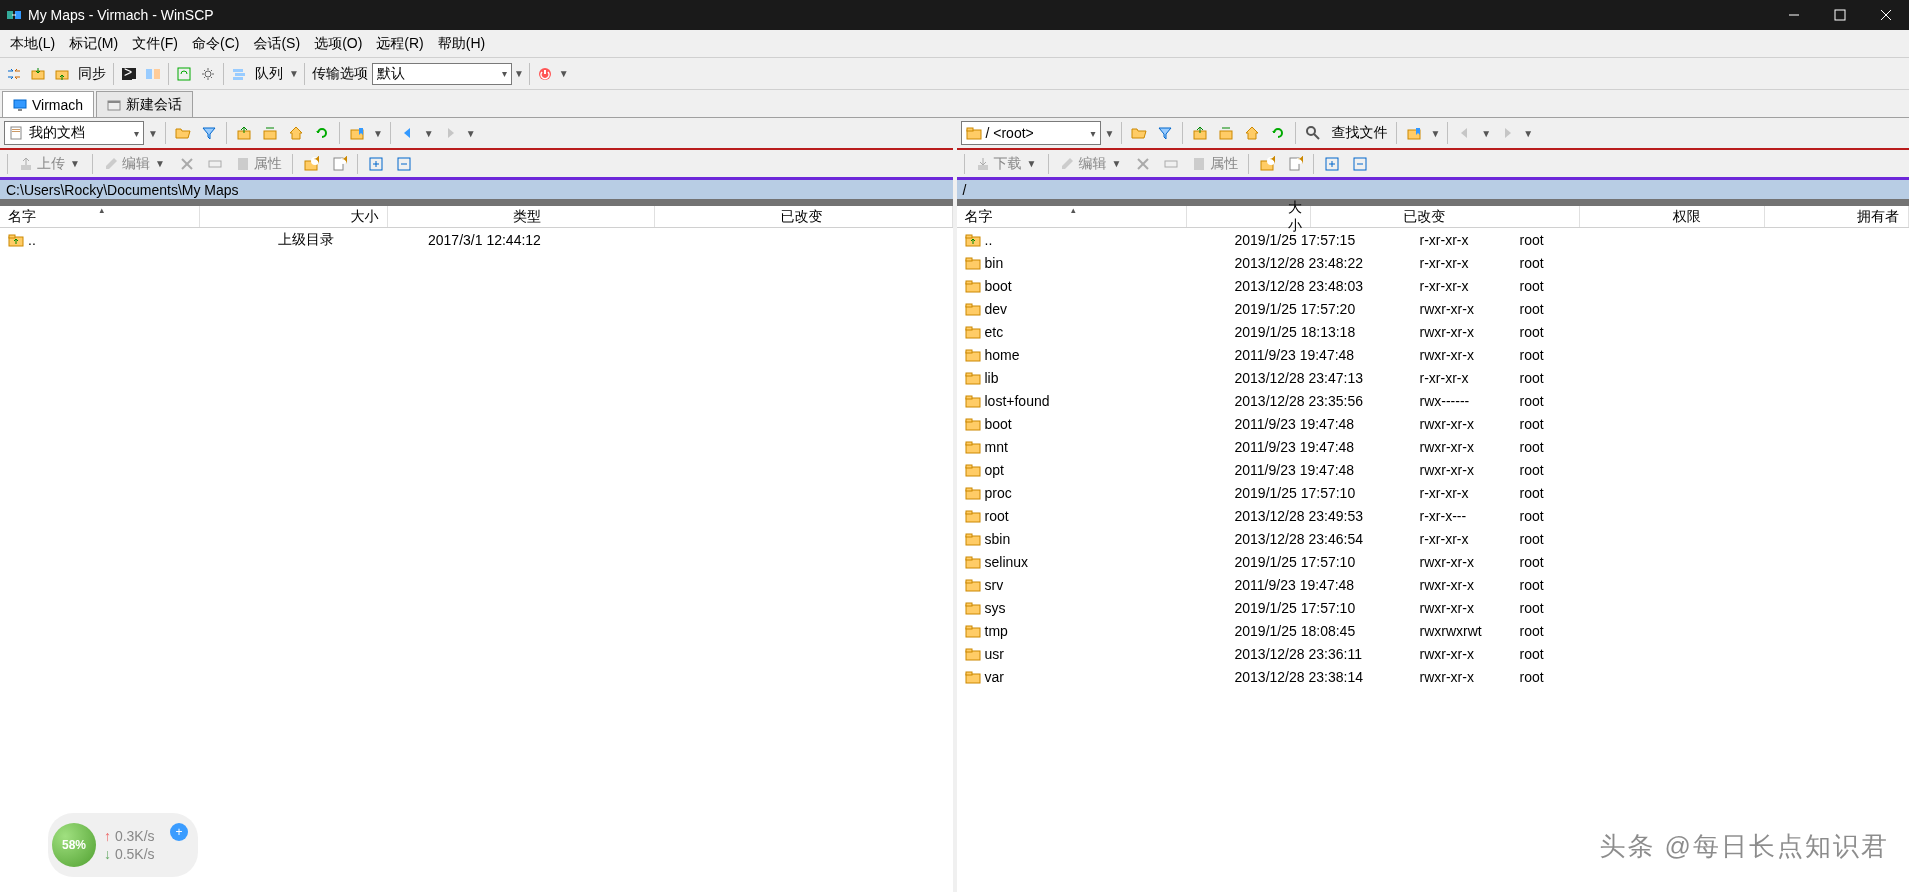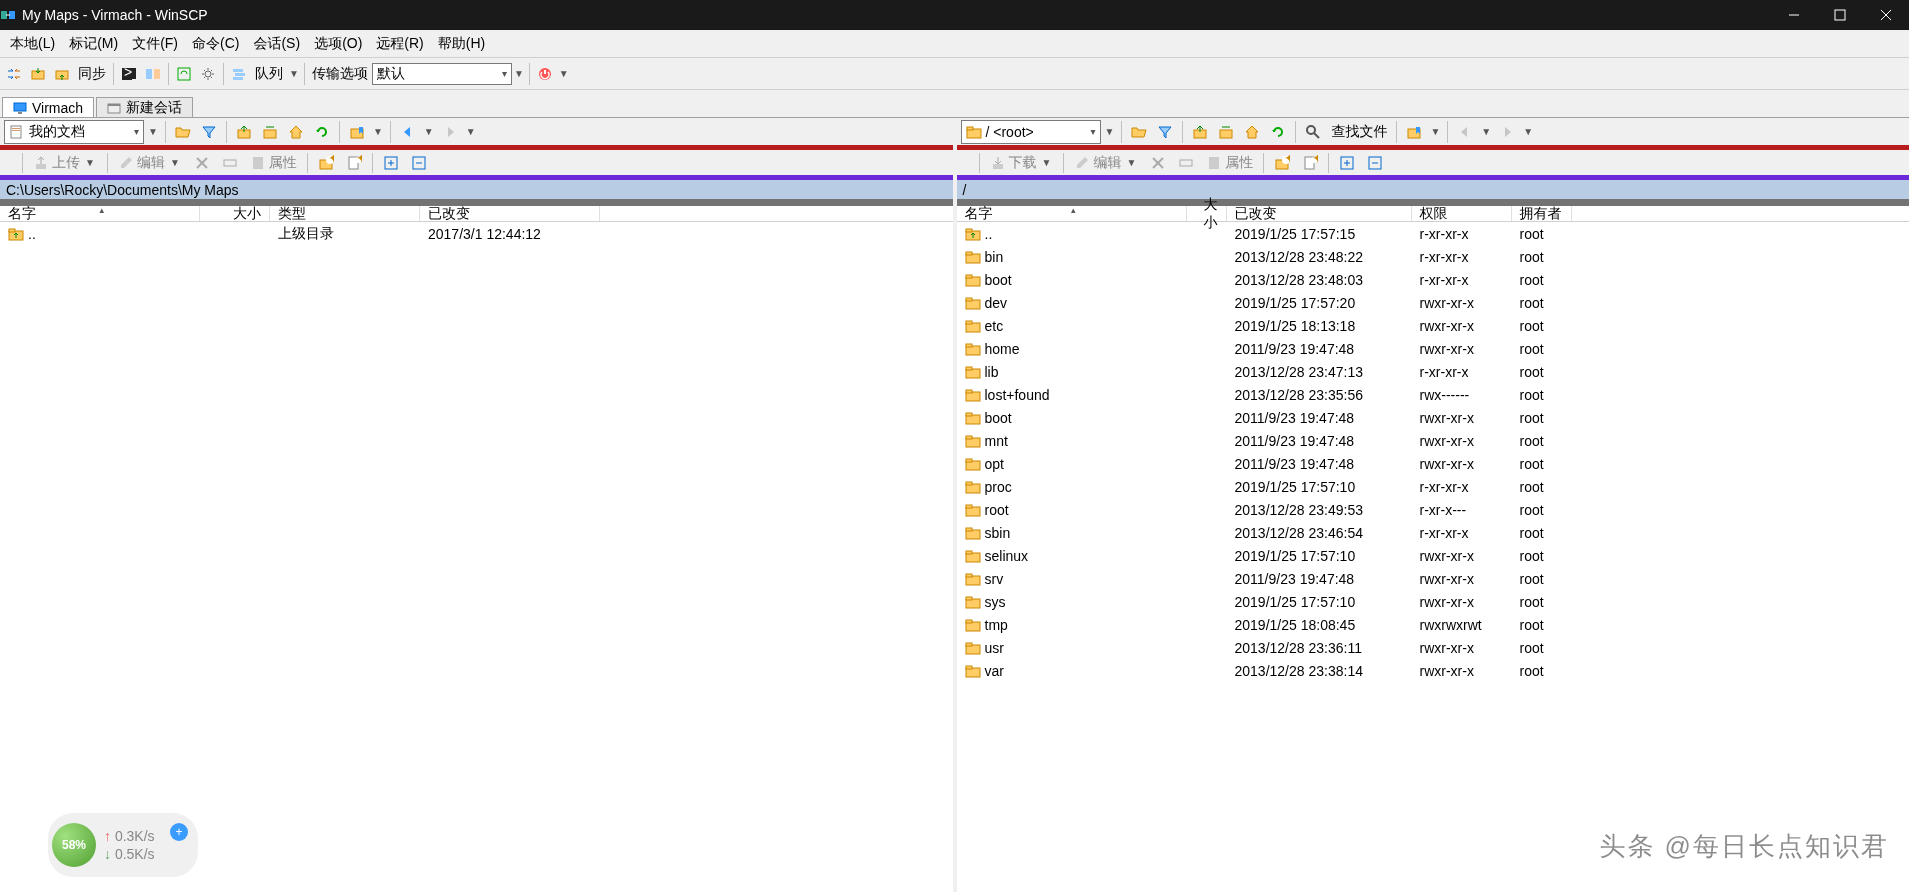--- a/index.html
+++ b/index.html
@@ -1,55 +1,55 @@
 <!DOCTYPE html>
 <html><head>
 <meta charset="utf-8">
 <style>
 * { margin: 0; padding: 0; box-sizing: border-box; font-family: "Microsoft YaHei", "Segoe UI", sans-serif; font-size: 14px; }
 body { background: #fff; overflow: hidden; width: 1909px; height: 892px; position: relative; }
 
-.titlebar { background: #1a1a1a; color: #fff; height: 30px; display: flex; align-items: center; }
+.titlebar { background: #1a1a1a; color: #fff; height: 30px; display: flex; align-items: center; padding-left: 6px; }
 .titlebar .icon { width: 16px; height: 16px; margin-right: 6px; }
 .titlebar .title { flex: 1; font-size: 14px; }
 .win-btns { display: flex; }
 .win-btn { width: 46px; height: 30px; display: flex; align-items: center; justify-content: center; color: #fff; }
 
 .menubar { height: 28px; display: flex; align-items: center; background: #f0f0f0; border-bottom: 1px solid #d0d0d0; padding-left: 4px; gap: 2px; }
 .menubar .menu-item { padding: 2px 6px; }
 
 .toolbar { height: 32px; display: flex; align-items: center; background: #f0f0f0; border-bottom: 1px solid #d0d0d0; padding-left: 2px; gap: 0; }
 .tb-btn { width: 24px; height: 24px; display: flex; align-items: center; justify-content: center; border: 1px solid transparent; }
 .tb-sep { width: 1px; height: 22px; background: #c0c0c0; margin: 0 3px; }
 .tb-text { padding: 0 4px; }
 .tb-combo { height: 22px; border: 1px solid #7a7a7a; background: #fff; padding: 0 20px 0 4px; min-width: 140px; position: relative; display: flex; align-items: center; }
 .tb-combo::after { content: "▾"; position: absolute; right: 4px; font-size: 10px; color: #555; }
 .dd { font-size: 10px; color: #555; padding: 0 2px; }
 
 .tabs { height: 28px; display: flex; align-items: flex-end; background: #f0f0f0; border-bottom: 1px solid #a0a0a0; padding-left: 2px; }
-.tab { height: 20px; display: flex; align-items: center; padding: 0 10px; border: 1px solid #a0a0a0; border-bottom: none; background: #fff; margin-right: 2px; gap: 5px; }
+.tab { height: 26px; display: flex; align-items: center; padding: 0 10px; border: 1px solid #a0a0a0; border-bottom: none; background: #fff; margin-right: 2px; gap: 5px; }
 .tab.inactive { background: #e8e8e8; }
 .tab-icon { width: 14px; height: 14px; }
 
 .panels { display: flex; height: calc(100% - 118px); }
 .panel { flex: 1; display: flex; flex-direction: column; border-right: 4px solid #f0f0f0; }
 .panel:last-child { border-right: none; }
 
-.pathbar { height: 32px; display: flex; align-items: center; background: #f0f0f0; border-bottom: 5px solid #b91c1c; padding-left: 4px; gap: 2px; }
+.pathbar { height: 32px; display: flex; align-items: center; background: #f0f0f0; border-bottom: 2px solid #b91c1c; padding-left: 4px; gap: 2px; }
 .path-combo { height: 24px; border: 1px solid #7a7a7a; background: #fff; padding: 0 18px 0 4px; min-width: 140px; position: relative; display: flex; align-items: center; gap: 4px; }
 .path-combo::after { content: "▾"; position: absolute; right: 4px; font-size: 10px; color: #555; }
 
-.actionbar { height: 30px; display: flex; align-items: center; background: #f0f0f0; border-bottom: 5px solid #6d28d9; padding-left: 19px; gap: 2px; }
+.actionbar { height: 30px; display: flex; align-items: center; background: #f0f0f0; border-bottom: 3px solid #6d28d9; padding-left: 4px; gap: 2px; }
 .act-btn { height: 24px; display: flex; align-items: center; padding: 0 4px; gap: 3px; border: 1px solid transparent; color: #888; }
 .act-btn.enabled { color: #000; }
 .tb-sep2 { width: 1px; height: 20px; background: #c0c0c0; margin: 0 3px; }
 
 .breadcrumb { height: 26px; background: #b8cde4; display: flex; align-items: center; padding-left: 6px; border-bottom: 7px solid #737373; }
 
-.filehdr { height: 16px; display: flex; align-items: center; border-bottom: 1px solid #d0d0d0; background: #fff; }
+.filehdr { height: 22px; display: flex; align-items: center; border-bottom: 1px solid #d0d0d0; background: #fff; justify-content: space-between; }
 .filehdr .col { padding: 0 8px; border-right: 1px solid #e0e0e0; height: 100%; display: flex; align-items: center; position: relative; }
 .filehdr .col .sort { position: absolute; top: -1px; left: 50%; font-size: 9px; color: #555; }
 
 .filelist { flex: 1; overflow: auto; background: #fff; }
 .row { height: 23px; display: flex; align-items: center; }
 .cell { padding: 0 8px; overflow: hidden; white-space: nowrap; text-overflow: ellipsis; }
 .cell.name { display: flex; align-items: center; gap: 4px; }
 .fi { width: 16px; height: 16px; flex-shrink: 0; }
 
 

